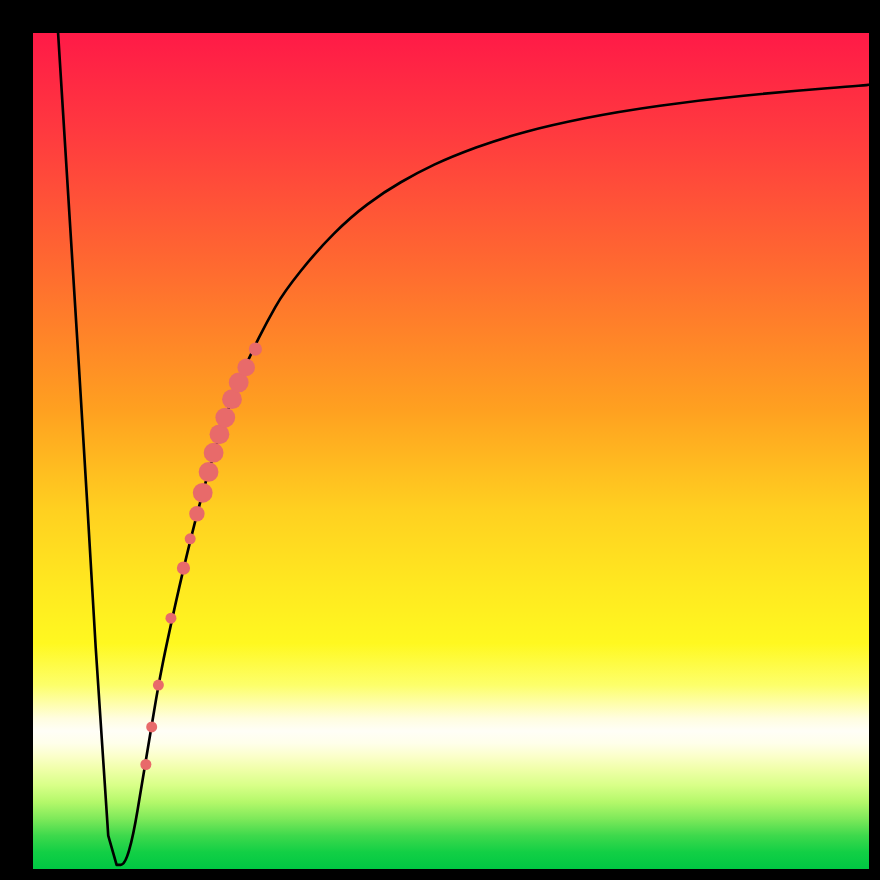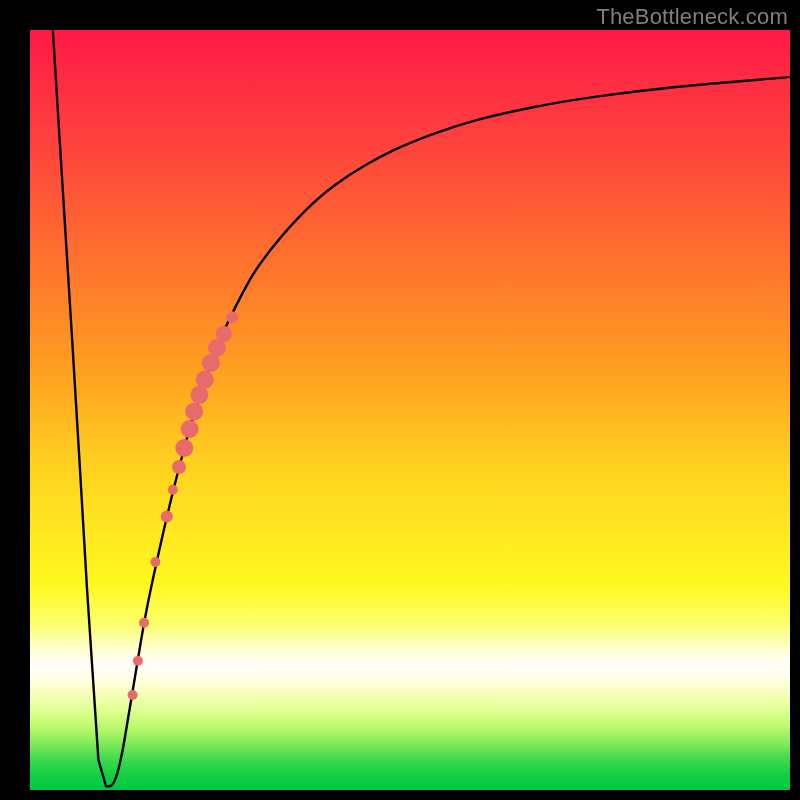--- a/index.html
+++ b/index.html
@@ -87,14 +87,13 @@
           <circle cx="187.0" cy="317.7" r="9" fill="#e86a6a" stroke="#b24545" stroke-width="0"></circle>
           <circle cx="193.8" cy="304.0" r="8" fill="#e86a6a" stroke="#b24545" stroke-width="0"></circle>
           <circle cx="202.2" cy="287.3" r="6" fill="#e86a6a" stroke="#b24545" stroke-width="0"></circle>
           <circle cx="125.4" cy="532.0" r="5" fill="#e86a6a" stroke="#b24545" stroke-width="0"></circle>
           <circle cx="114.0" cy="592.8" r="5" fill="#e86a6a" stroke="#b24545" stroke-width="0"></circle>
           <circle cx="107.9" cy="630.8" r="5" fill="#e86a6a" stroke="#b24545" stroke-width="0"></circle>
           <circle cx="102.6" cy="665.0" r="5" fill="#e86a6a" stroke="#b24545" stroke-width="0"></circle>
         </g>
     </svg>
   </div>
-  <div class="watermark">TheBottleneck.com</div>
 </div>
 
 </body></html>

